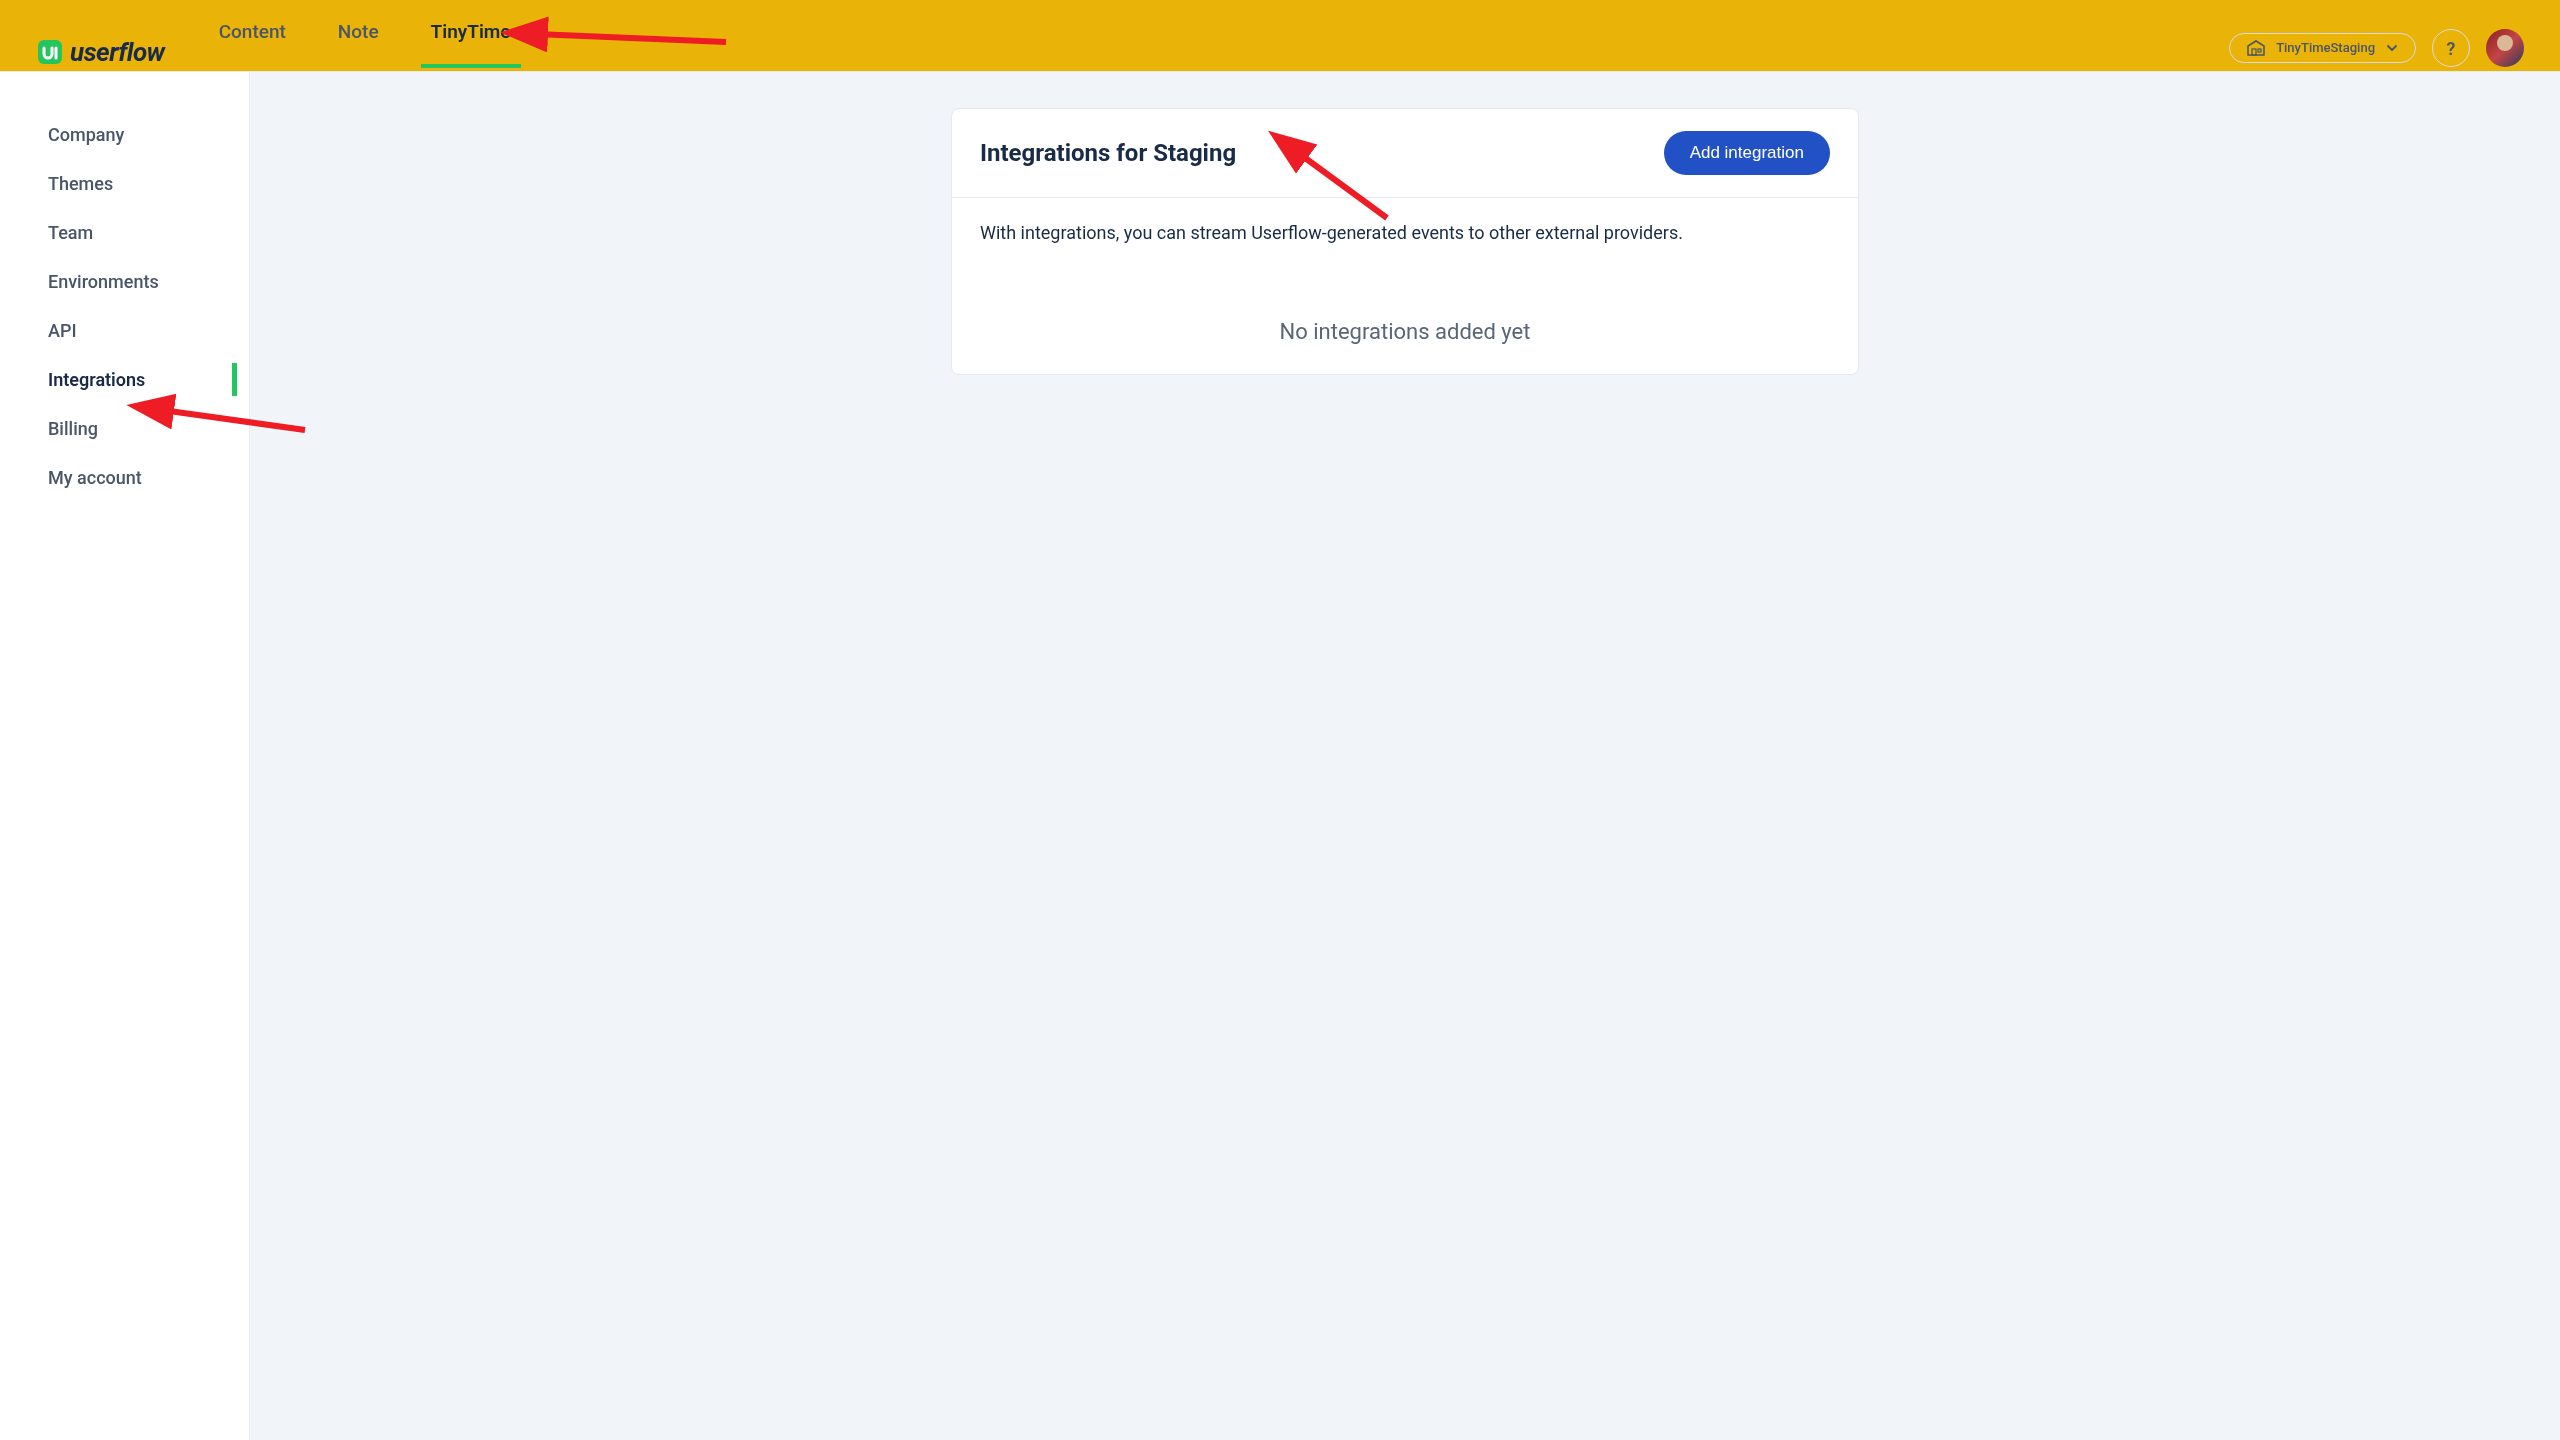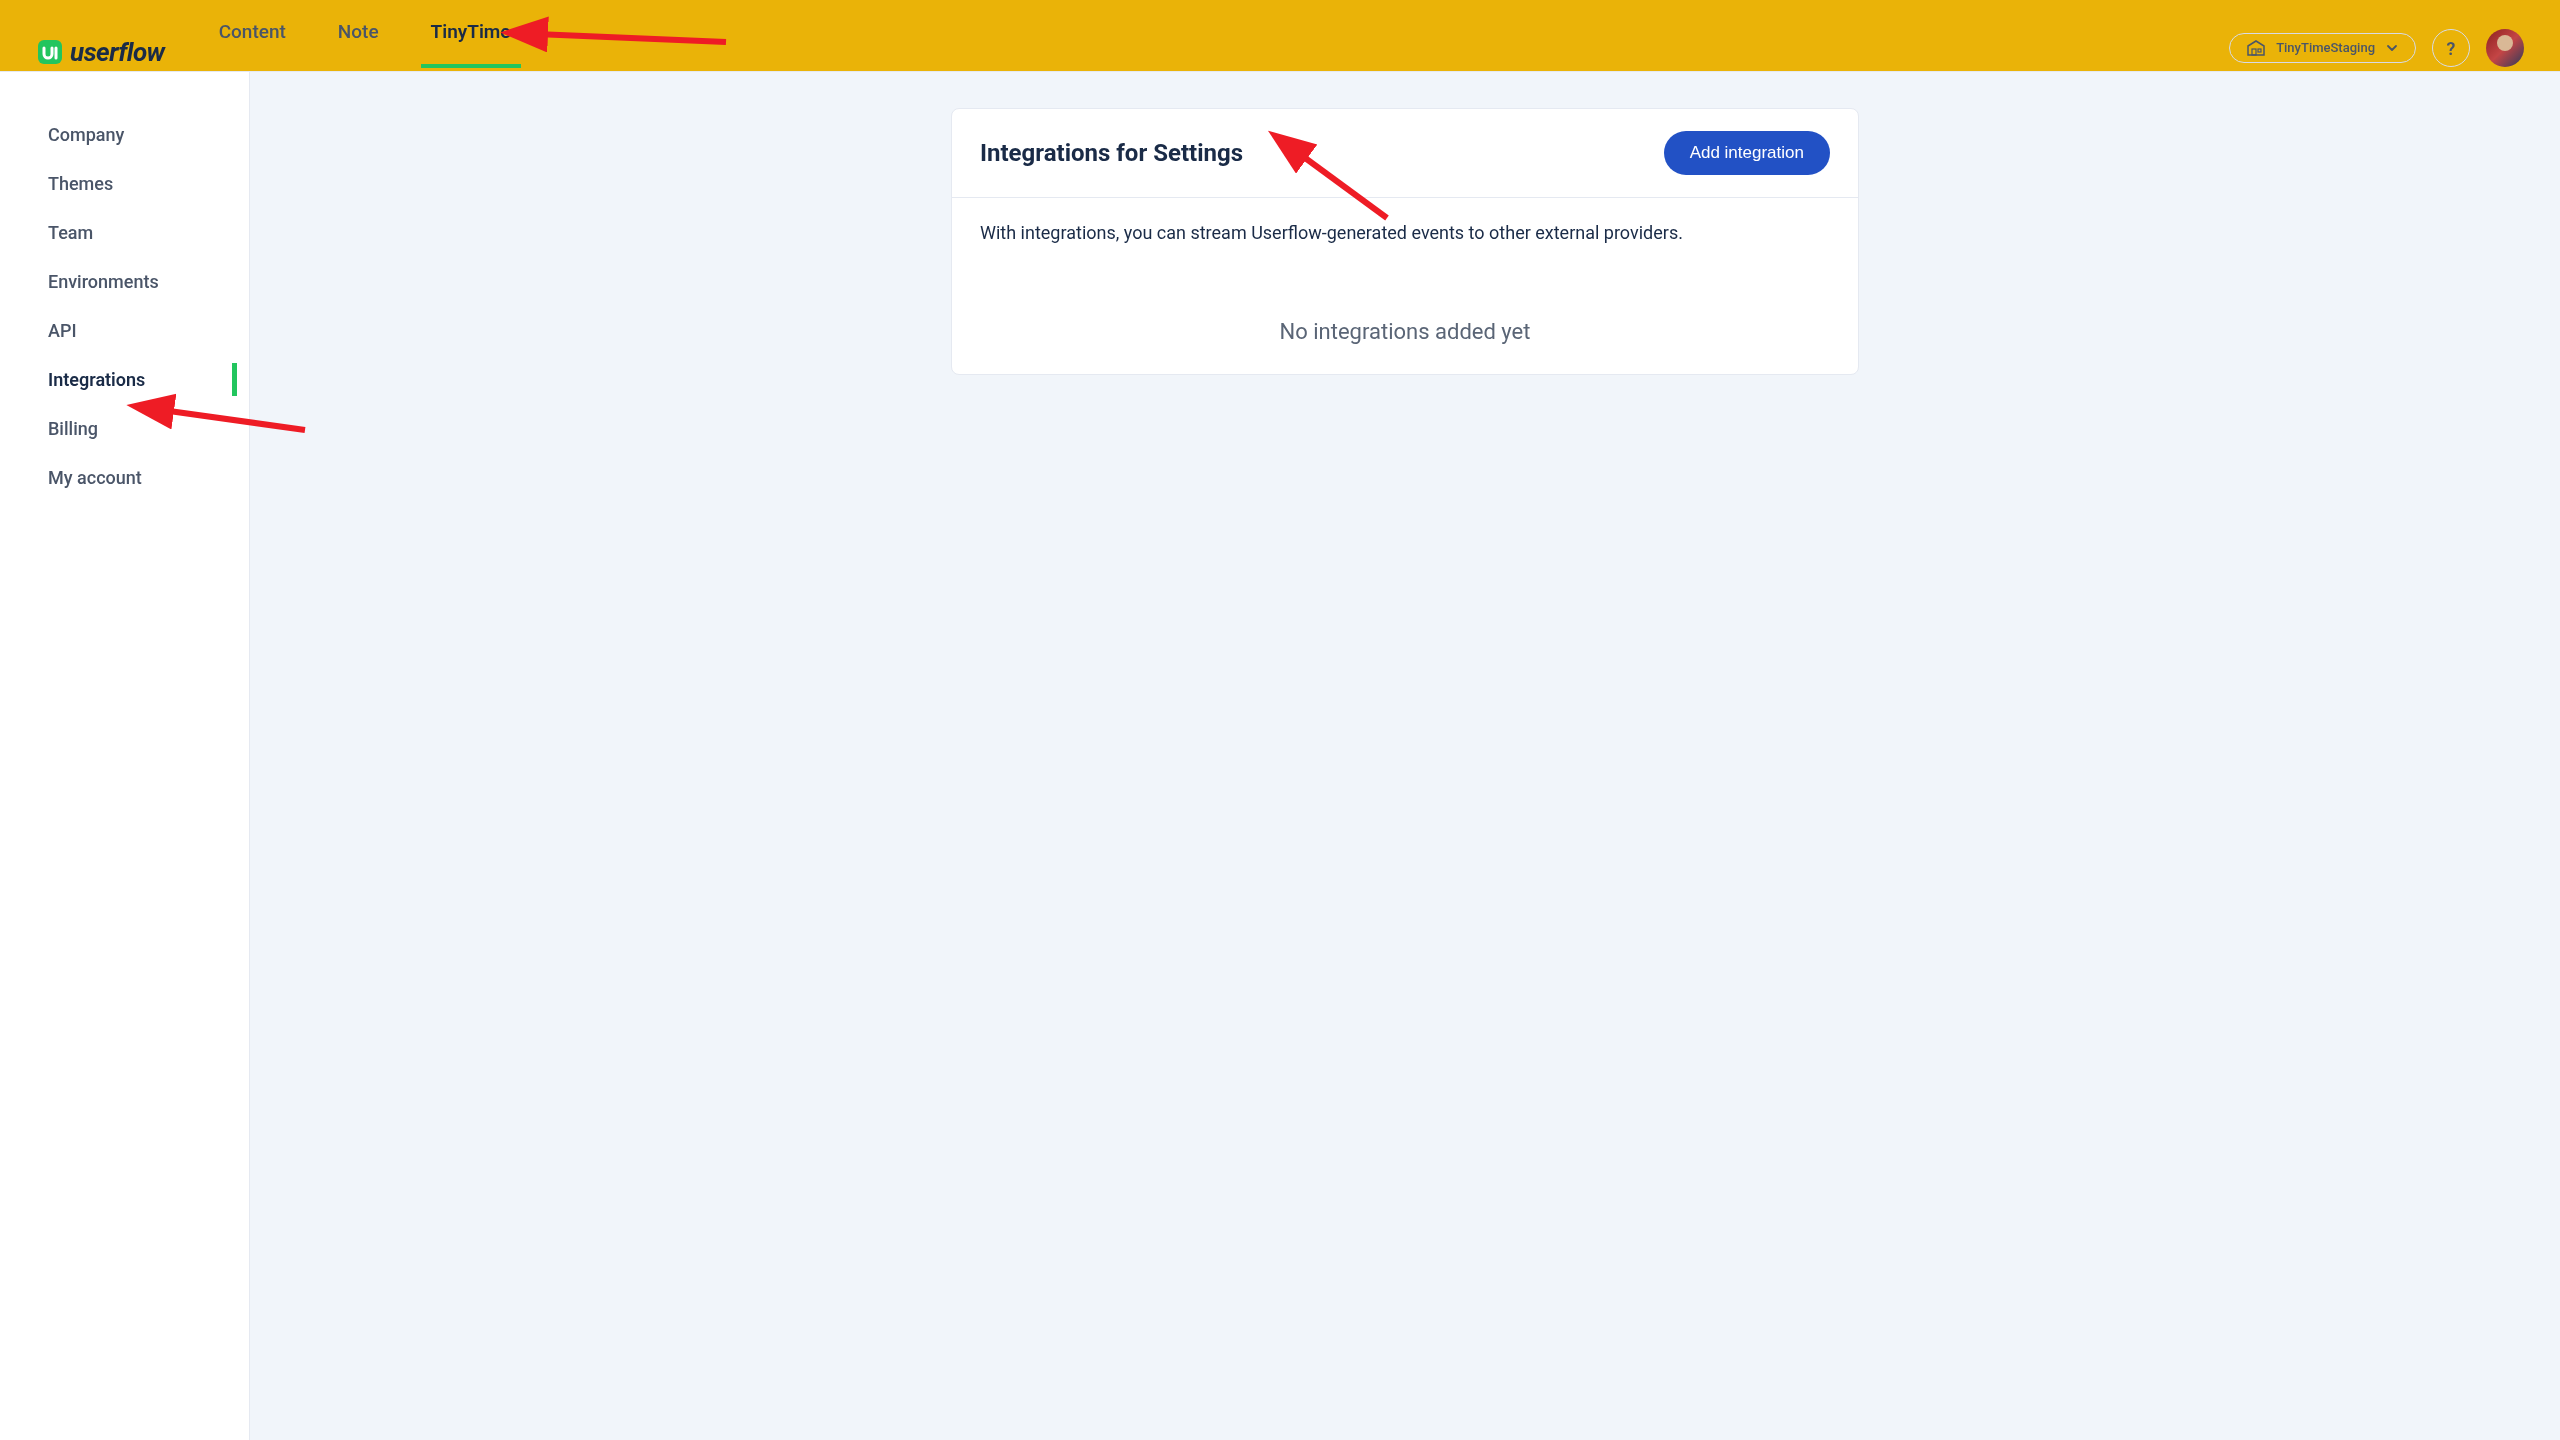--- a/index.html
+++ b/index.html
@@ -99,21 +99,21 @@
     <div class="sidebar-item">Environments</div>
     <div class="sidebar-item">API</div>
     <div class="sidebar-item active">Integrations</div>
     <div class="sidebar-item">Billing</div>
     <div class="sidebar-item">My account</div>
   </aside>
 
   <main class="content">
     <div class="card">
       <div class="card-header">
-        <h1 class="card-title">Integrations for Settings</h1>
+        <h1 class="card-title">Integrations for Staging</h1>
         <button class="add-btn">Add integration</button>
       </div>
       <div class="card-body">
         <p class="desc1">With integrations, you can stream Userflow-generated events to other external providers.</p>
       </div>
       <div class="empty-row">No integrations added yet</div>
     </div>
   </main>
 </div>
 

